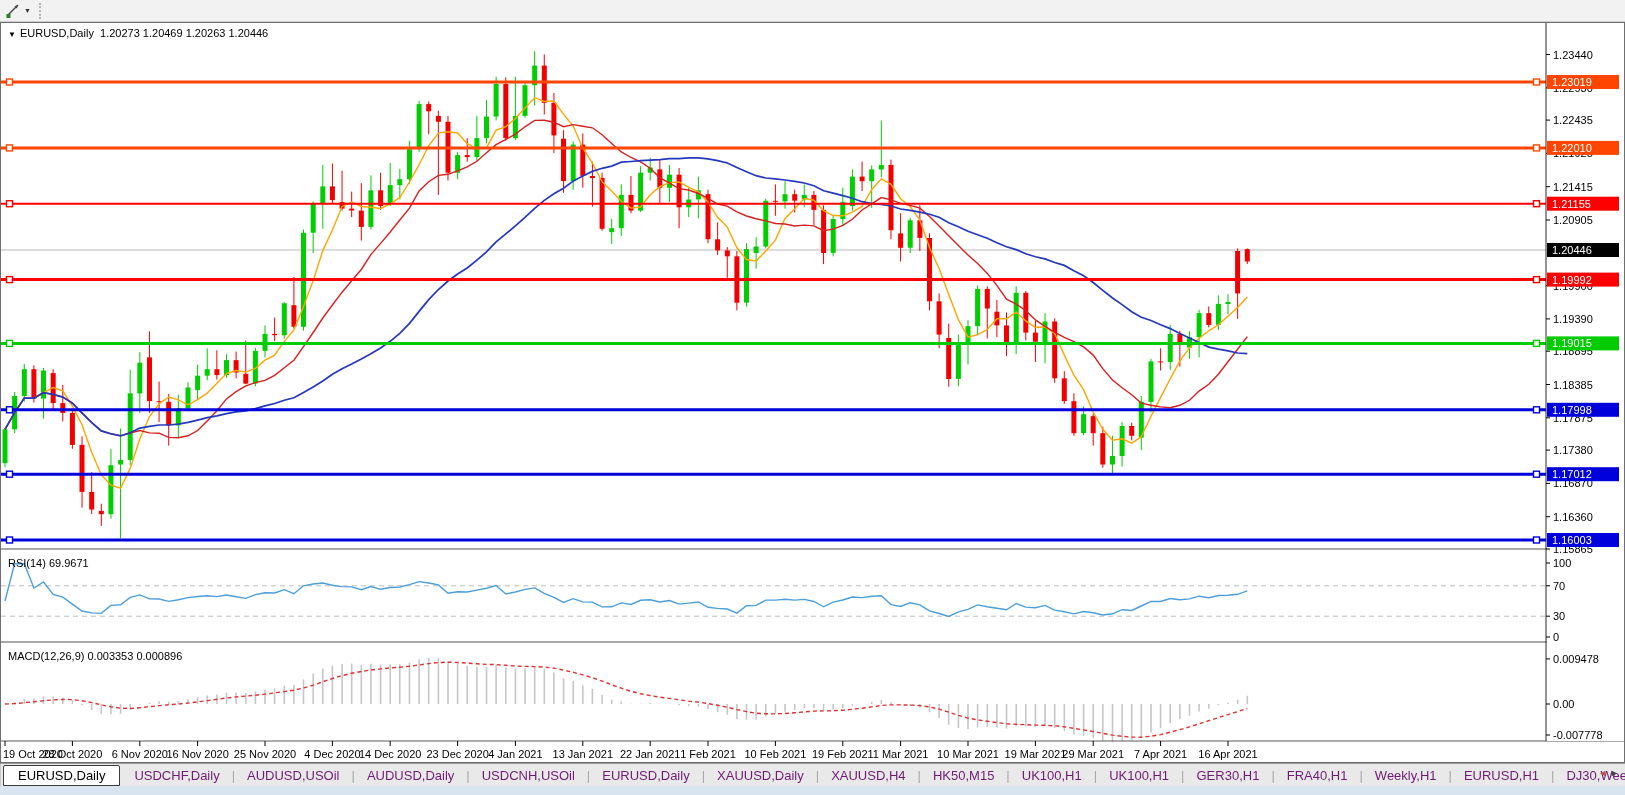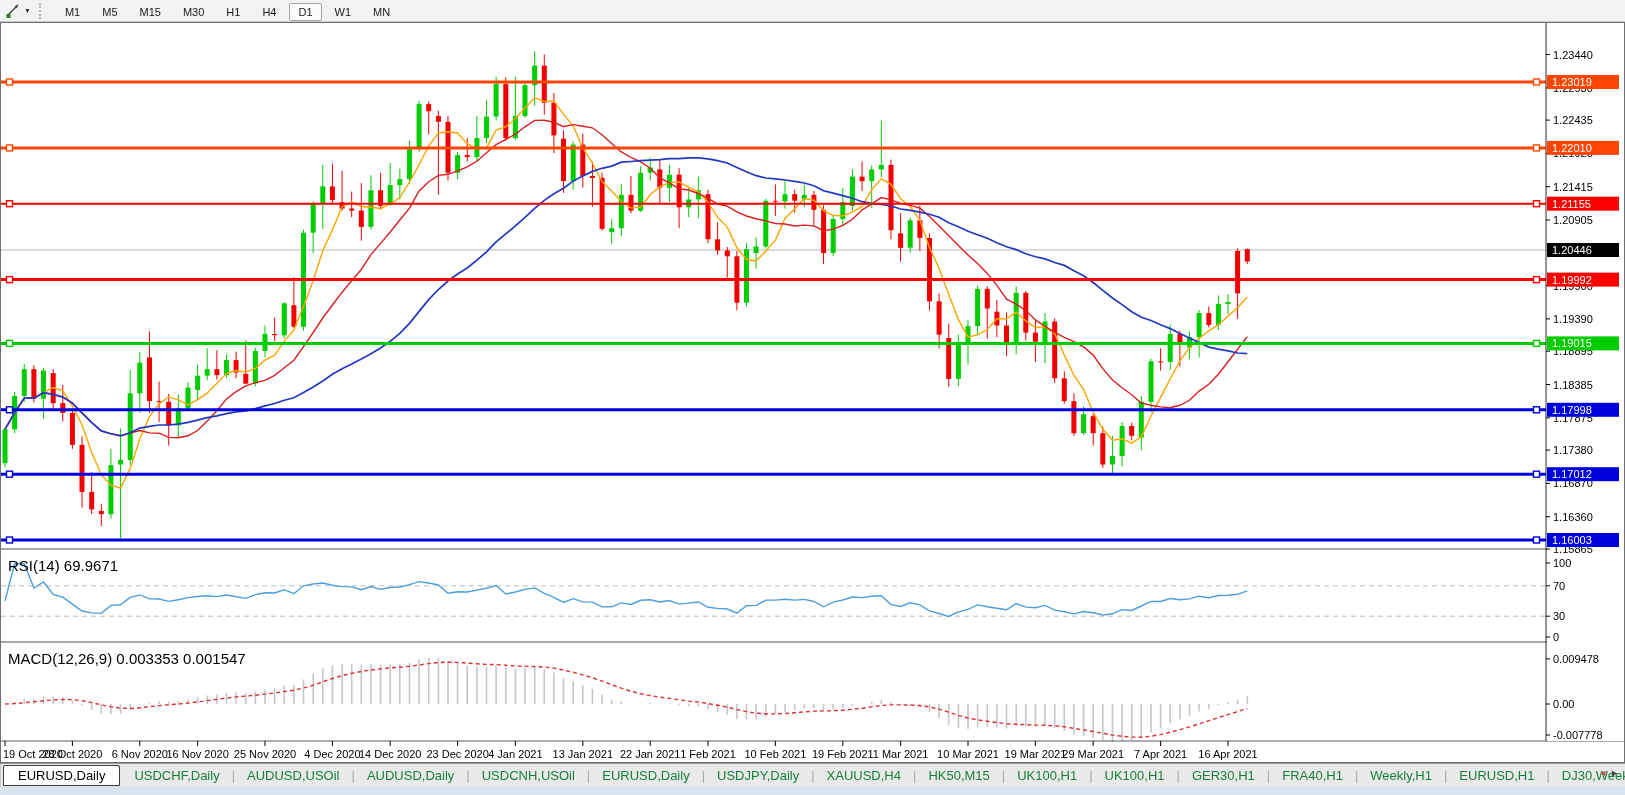--- a/index.html
+++ b/index.html
@@ -12,28 +12,28 @@
   .caret{font-size:7px;color:#333;margin:0 6px 0 1px;}
   .grip{height:16px;width:5px;border-left:2px dotted #b4b4b4;margin:0 8px 0 2px;}
   .tfbtn{font-size:11px;color:#1a1a1a;padding:2px 8px;margin:0 2px;border:1px solid transparent;
          border-radius:2px;line-height:13px;cursor:default;}
   .tfbtn.active{background:#fbfbfb;border-color:#a6a6a6;}
   
   #chart{position:absolute;top:22px;left:0;width:1625px;height:741px;background:#fff;
          border:1px solid #6f6f6f;box-sizing:border-box;}
   .chart-title{position:absolute;top:4px;left:7px;font-size:11px;color:#000;z-index:6;white-space:pre;}
   .chart-title .tri{font-size:8px;margin-right:4px;}
-  .pane-label{position:absolute;font-size:15px;color:#000;z-index:6;left:7px;}
+  .pane-label{position:absolute;font-size:11px;color:#000;z-index:6;left:7px;}
   #rsi-label{top:534px;}
   #macd-label{top:627px;}
   
   .tabbar{position:absolute;top:763px;left:0;width:1625px;height:23px;background:#e9e9e9;
           border-top:1px solid #9a9a9a;display:flex;align-items:center;box-sizing:border-box;font-size:13px;}
   .tab-gripper{width:6px;height:100%;border-right:1px solid #c9c9c9;background:#f4f4f4;}
-  .tab{color:#15803d;padding:2px 12px;white-space:nowrap;cursor:default;}
+  .tab{color:#701a75;padding:2px 12px;white-space:nowrap;cursor:default;}
   .tab.active{background:#fff;color:#000;border:1px solid #3c3c3c;border-radius:2px 2px 0 0;
               padding:2px 14px;margin:0 2px;}
   .tabsep{color:#a8a8a8;}
   .tab-arrows{position:absolute;right:3px;top:4px;font-size:9px;color:#444;letter-spacing:3px;}
   .tab-arrows .dim{color:#c05548;}
   .status{position:absolute;top:786px;left:0;width:1625px;height:9px;background:#d9e4f1;}
   svg text{font-family:"Liberation Sans",sans-serif;}
 </style>
 </head>
 <body>
@@ -41,26 +41,27 @@
 <div class="toolbar">
   <span class="tool-icon">
     <svg width="16" height="16" viewBox="0 0 16 16">
       <line x1="2" y1="13" x2="13" y2="2" stroke="#444" stroke-width="1.4"></line>
       <path d="M13 2 L9.5 3.2 L11.8 5.5 Z" fill="#444"></path>
       <rect x="1.5" y="11" width="4" height="4" fill="#2e7d32"></rect>
     </svg>
   </span>
   <span class="caret">▼</span>
   <span class="grip"></span>
-  <div id="tf"><span class="tfbtn">M1</span><span class="tfbtn">M5</span><span class="tfbtn">M15</span><span class="tfbtn">M30</span><span class="tfbtn">H1</span><span class="tfbtn">H4</span><span class="tfbtn active">D1</span><span class="tfbtn">W1</span><span class="tfbtn">MN</span></div>
 </div>
 
 <div id="chart">
+  <div class="chart-title"><span class="tri">▼</span><span>EURUSD,Daily</span>&nbsp;&nbsp;<span>1.20273 1.20469 1.20263 1.20446</span>
+  </div>
   <div class="pane-label" id="rsi-label">RSI(14) 69.9671</div>
-  <div class="pane-label" id="macd-label">MACD(12,26,9) 0.003353 0.001547</div>
+  <div class="pane-label" id="macd-label">MACD(12,26,9) 0.003353 0.000896</div>
   <svg id="cv" width="1623" height="739">
       <line x1="0" y1="226.98785742263982" x2="1545" y2="226.98785742263982" stroke="#b9b9b9" stroke-width="1"></line>
       <g>
         <line x1="4" y1="404.9" x2="4" y2="444.1" stroke="#00CE00" stroke-width="1"></line>
         <rect x="1.5" y="406.3" width="5" height="33.9" fill="#00CE00"></rect>
         <line x1="13.63" y1="369.0" x2="13.63" y2="410.2" stroke="#00CE00" stroke-width="1"></line>
         <rect x="11.1" y="373.0" width="5" height="33.3" fill="#00CE00"></rect>
         <line x1="23.26" y1="341.0" x2="23.26" y2="378.8" stroke="#00CE00" stroke-width="1"></line>
         <rect x="20.8" y="346.2" width="5" height="26.8" fill="#00CE00"></rect>
         <line x1="32.89" y1="342.3" x2="32.89" y2="379.5" stroke="#F20000" stroke-width="1"></line>
@@ -612,21 +613,21 @@
       <span class="tab">USDCHF,Daily</span>
       <span class="tabsep">|</span>
       <span class="tab">AUDUSD,USOil</span>
       <span class="tabsep">|</span>
       <span class="tab">AUDUSD,Daily</span>
       <span class="tabsep">|</span>
       <span class="tab">USDCNH,USOil</span>
       <span class="tabsep">|</span>
       <span class="tab">EURUSD,Daily</span>
       <span class="tabsep">|</span>
-      <span class="tab">USDJPY,Daily</span>
+      <span class="tab">XAUUSD,Daily</span>
       <span class="tabsep">|</span>
       <span class="tab">XAUUSD,H4</span>
       <span class="tabsep">|</span>
       <span class="tab">HK50,M15</span>
       <span class="tabsep">|</span>
       <span class="tab">UK100,H1</span>
       <span class="tabsep">|</span>
       <span class="tab">UK100,H1</span>
       <span class="tabsep">|</span>
       <span class="tab">GER30,H1</span>

